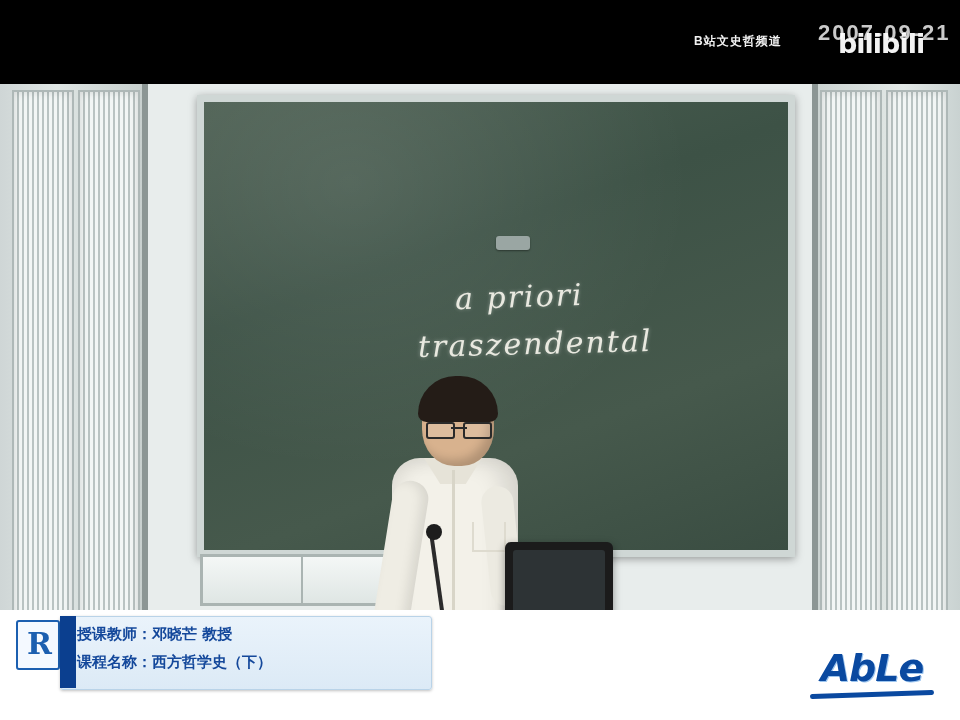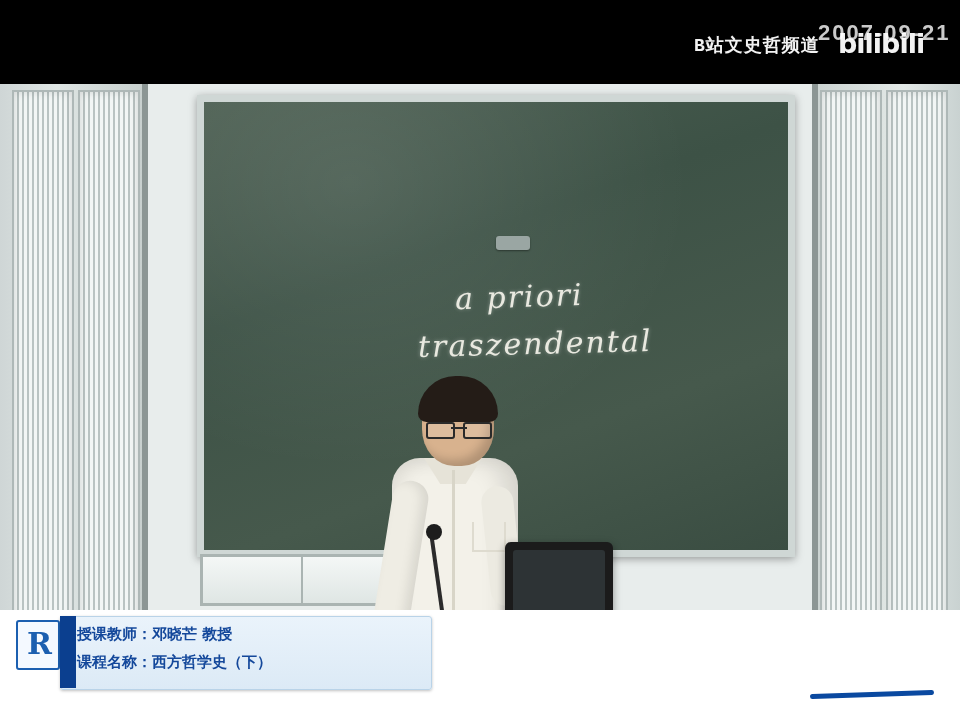--- a/index.html
+++ b/index.html
@@ -3,23 +3,23 @@
 <meta charset="utf-8">
 <style>
   html,body{margin:0;padding:0;background:#000;}
   body{width:960px;height:720px;overflow:hidden;font-family:"Liberation Sans",sans-serif;}
   #stage{position:relative;width:960px;height:720px;background:#000;overflow:hidden;}
 
   
   .topband{position:absolute;left:0;top:0;width:960px;height:84px;background:#000;}
   .wm-text{
     position:absolute;left:694px;top:33px;
-    color:#f2f2f2;font-size:18px;font-weight:bold;letter-spacing:1px;
+    color:#f2f2f2;font-size:12px;font-weight:bold;letter-spacing:1px;
     text-shadow:0 0 3px rgba(0,0,0,.9);
-    font-family:Liberation Mono, monospace;
+    font-family:Liberation Sans, sans-serif;
   }
   .wm-date{
     position:absolute;left:818px;top:20px;
     color:#dcdcdc;font-size:22px;font-weight:bold;letter-spacing:2px;opacity:.92;
   }
   .wm-bili{
     position:absolute;left:838px;top:28px;
     color:#ffffff;font-size:27px;font-weight:bold;
     letter-spacing:-1px;opacity:.95;
     font-family:"DejaVu Sans",sans-serif;
@@ -221,16 +221,17 @@
     <span>R</span>
   </div>
 
   <div class="info-panel">
     <div class="info-row r2">课程名称：西方哲学史（下）</div>
     <div class="info-row r1">授课教师：邓晓芒 教授</div>
   </div>
   <div class="blue-strip"></div>
 
   <div class="able">
+    <div class="able-text">AbLe</div>
     <div class="able-underline"></div>
   </div>
 
 </div>
 
 </body></html>

